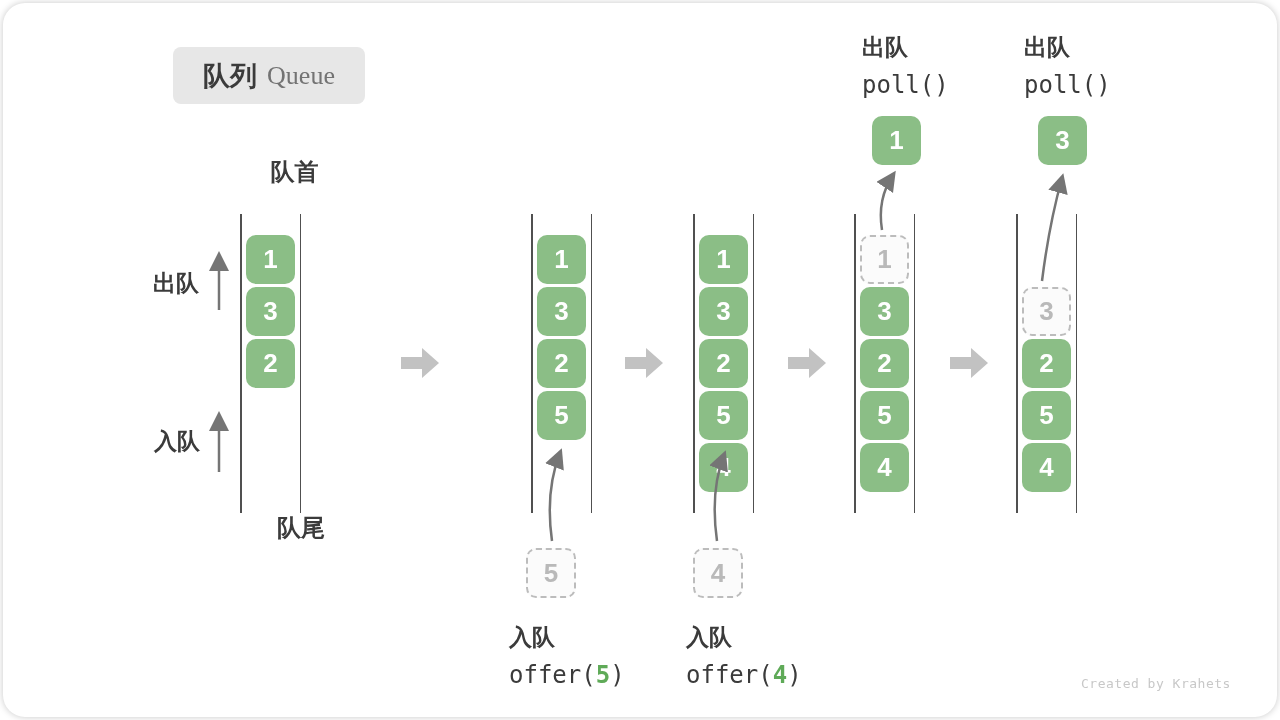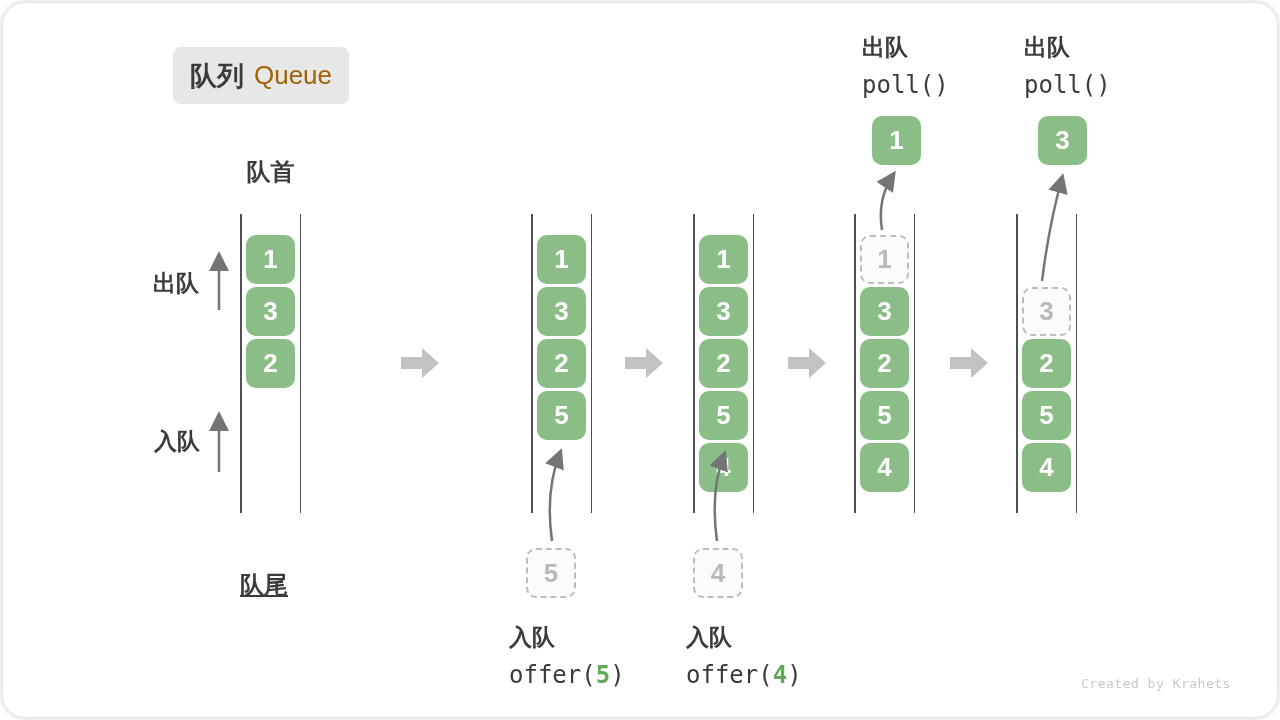--- a/index.html
+++ b/index.html
@@ -4,30 +4,30 @@
 <style>
   * { margin: 0; padding: 0; box-sizing: border-box; }
   html, body { width: 1280px; height: 720px; background: #ffffff; font-family: "Liberation Sans", "DejaVu Sans", sans-serif; }
   .card {
     position: absolute; left: 3px; top: 3px; width: 1274px; height: 714px;
     background: #ffffff; border-radius: 22px;
     box-shadow: 0 0 7px rgba(0,0,0,0.22);
     overflow: hidden;
   }
   .title-box {
-    position: absolute; left: 170px; top: 44px; width: 176px; height: 57px;
+    position: absolute; left: 170px; top: 44px; width: 192px; height: 57px;
     background: #e7e7e7; border-radius: 8px;
     display: flex; align-items: center; justify-content: center; gap: 10px;
   }
   .title-zh { font-size: 27px; font-weight: bold; color: #3b3b3b; }
-  .title-en { font-size: 26px; color: #a16207; font-family: Liberation Sans, sans-serif; }
+  .title-en { font-size: 26px; color: #737373; font-family: Liberation Serif, serif; }
 
-  .zh-label { position: absolute; font-size: 24px; font-weight: bold; color: #3b3b3b; }
+  .zh-label { position: absolute; font-size: 24px; font-weight: bold; color: #3b3b3b; margin-left: 24px; }
   .front-label { left: 237px; top: 153px; width: 61px; text-align: center; }
-  .rear-label  { left: 237px; top: 566px; width: 61px; text-align: left; text-decoration: underline; }
+  .rear-label  { left: 237px; top: 509px; width: 61px; text-align: right; }
   .side-label  { position: absolute; font-size: 23px; font-weight: bold; color: #3b3b3b; }
   .dequeue-label { left: 150px; top: 265px; }
   .enqueue-label { left: 151px; top: 423px; }
 
   .qcol { position: absolute; top: 211px; width: 61px; height: 299px; }
   .qcol .wall { position: absolute; top: 0; width: 1.5px; height: 100%; background: #505050; }
   .qcol .wall.left  { left: 0; }
   .qcol .wall.right { right: 0; }
   .col-1 { left: 237px; }
   .col-2 { left: 528px; }

